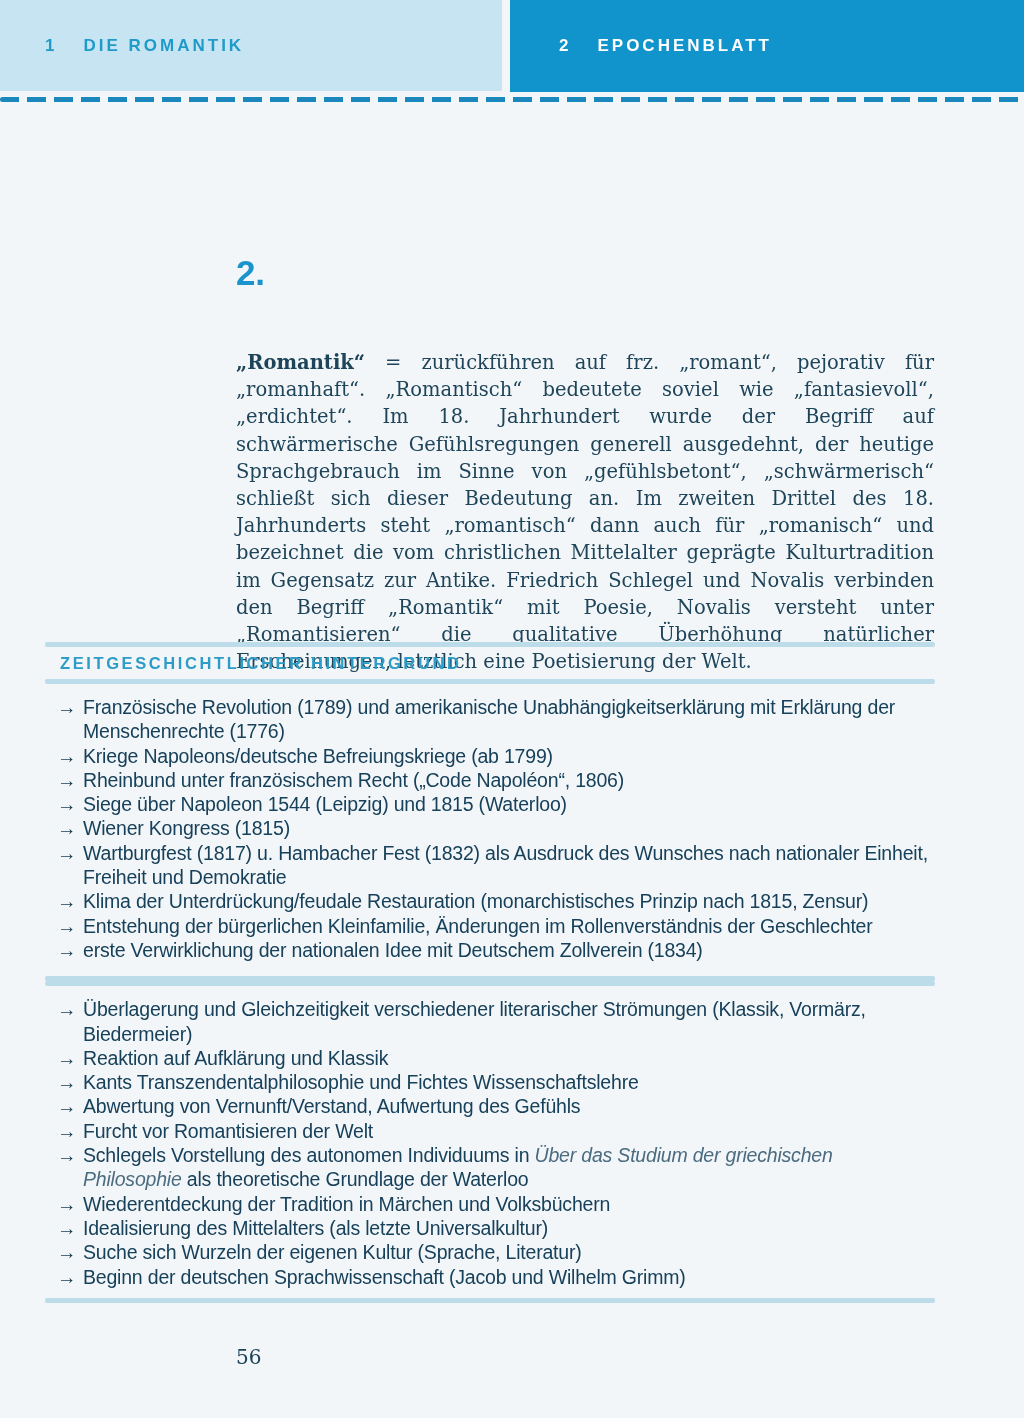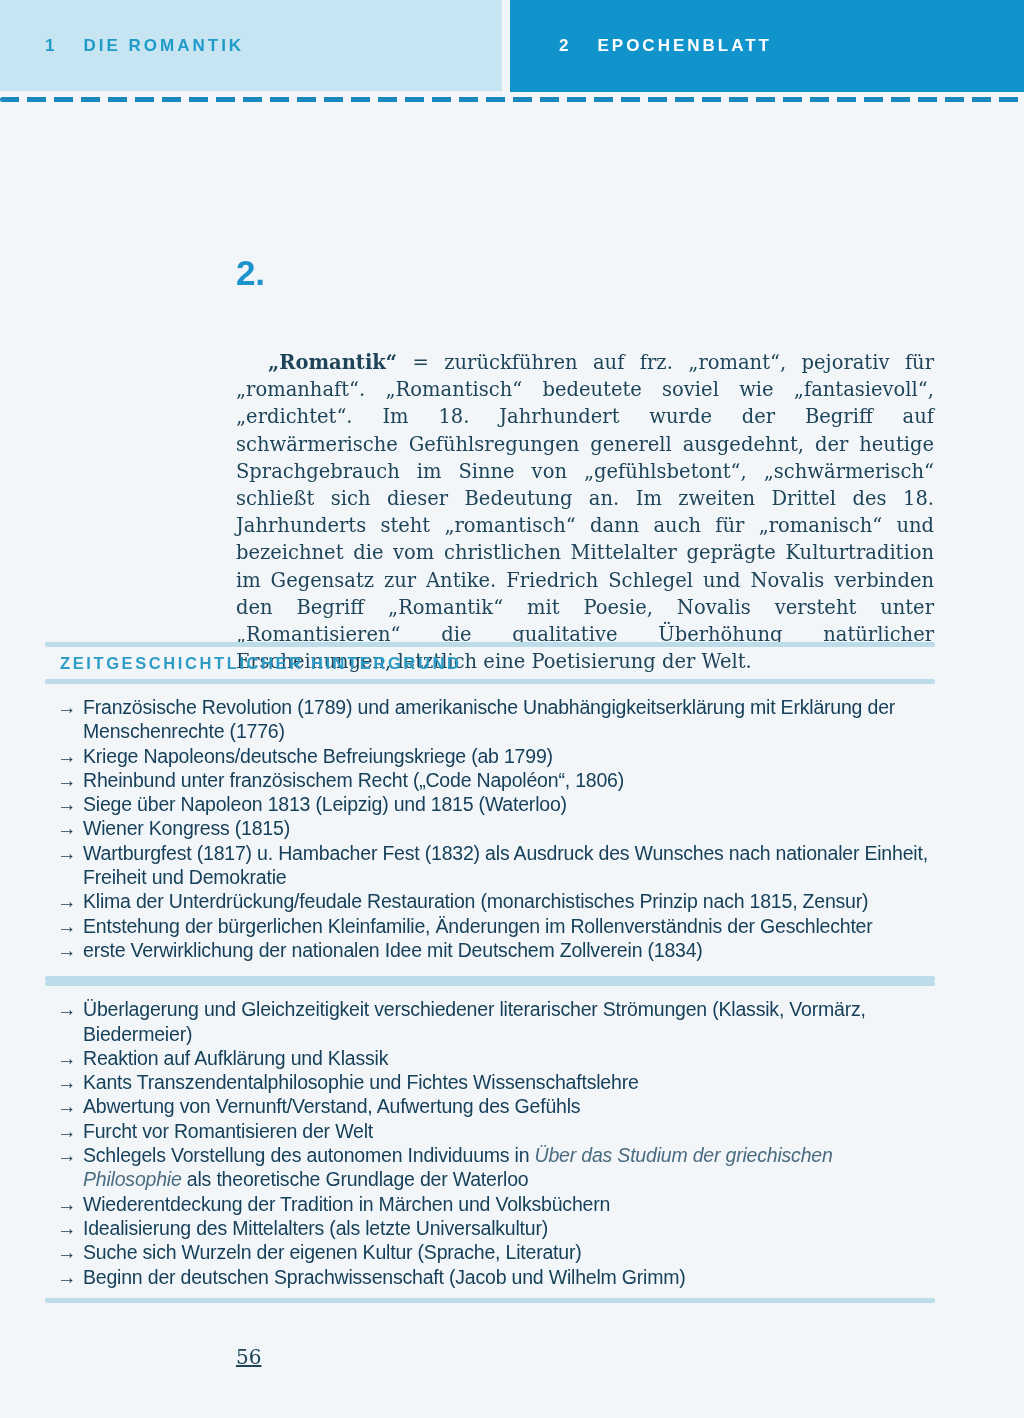--- a/index.html
+++ b/index.html
@@ -34,21 +34,21 @@
   }
   .title .t-num { width:64px; }
 
   
   .intro {
     position:absolute; left:236px; top:349px; width:698px;
     font-family:"DejaVu Serif", serif;
     font-size:19.5px; line-height:27.2px; text-align:justify;
     color:#1e4459;
   }
-  .intro b { font-weight:bold;margin-left:32px; }
+  .intro b { font-weight:bold; }
 
   
   .sections { position:absolute; left:45px; top:642px; width:890px; }
   .rule { height:5px; background:#bcdcea; border-radius:2px; }
   .band-head {
     padding:7px 0 6px 15px;
     color:#2d9cc6; font-weight:bold; font-size:16.5px; letter-spacing:2.6px;
   }
   ul.arrow-list { list-style:none; margin:11px 0 9px 12px; }
   ul.arrow-list li {
@@ -56,21 +56,21 @@
     font-size:19.5px; line-height:24.3px; color:#17405a;
     letter-spacing:-0.2px;
   }
   ul.arrow-list .arrow { color:#14384f; font-weight:bold; }
   ul.arrow-list em { font-style:italic; color:#4a6b80; }
   .gap { height:5px; }
 
   
   .folio {
     position:absolute; left:236px; top:1345px;
-    font-family:"DejaVu Serif", serif; font-size:20px; color:#1e4459;text-decoration:underline;
+    font-family:"DejaVu Serif", serif; font-size:20px; color:#1e4459;
   }
 </style>
 </head>
 <body>
 
 <div class="tab tab-left">
   <span class="num">1</span>
   <span>DIE ROMANTIK</span>
 </div>
 <div class="tab tab-right">
@@ -102,21 +102,21 @@
       <li>
           <span class="arrow">→</span>
           <span>Kriege Napoleons/deutsche Befreiungskriege (ab 1799)</span>
         </li>
       <li>
           <span class="arrow">→</span>
           <span>Rheinbund unter französischem Recht („Code Napoléon“, 1806)</span>
         </li>
       <li>
           <span class="arrow">→</span>
-          <span>Siege über Napoleon 1813 (Leipzig) und 1815 (Waterloo)</span>
+          <span>Siege über Napoleon 1544 (Leipzig) und 1815 (Waterloo)</span>
         </li>
       <li>
           <span class="arrow">→</span>
           <span>Wiener Kongress (1815)</span>
         </li>
       <li>
           <span class="arrow">→</span>
           <span>Wartburgfest (1817) u. Hambacher Fest (1832) als Ausdruck des Wunsches nach nationaler Einheit, Freiheit und Demokratie</span>
         </li>
       <li>

